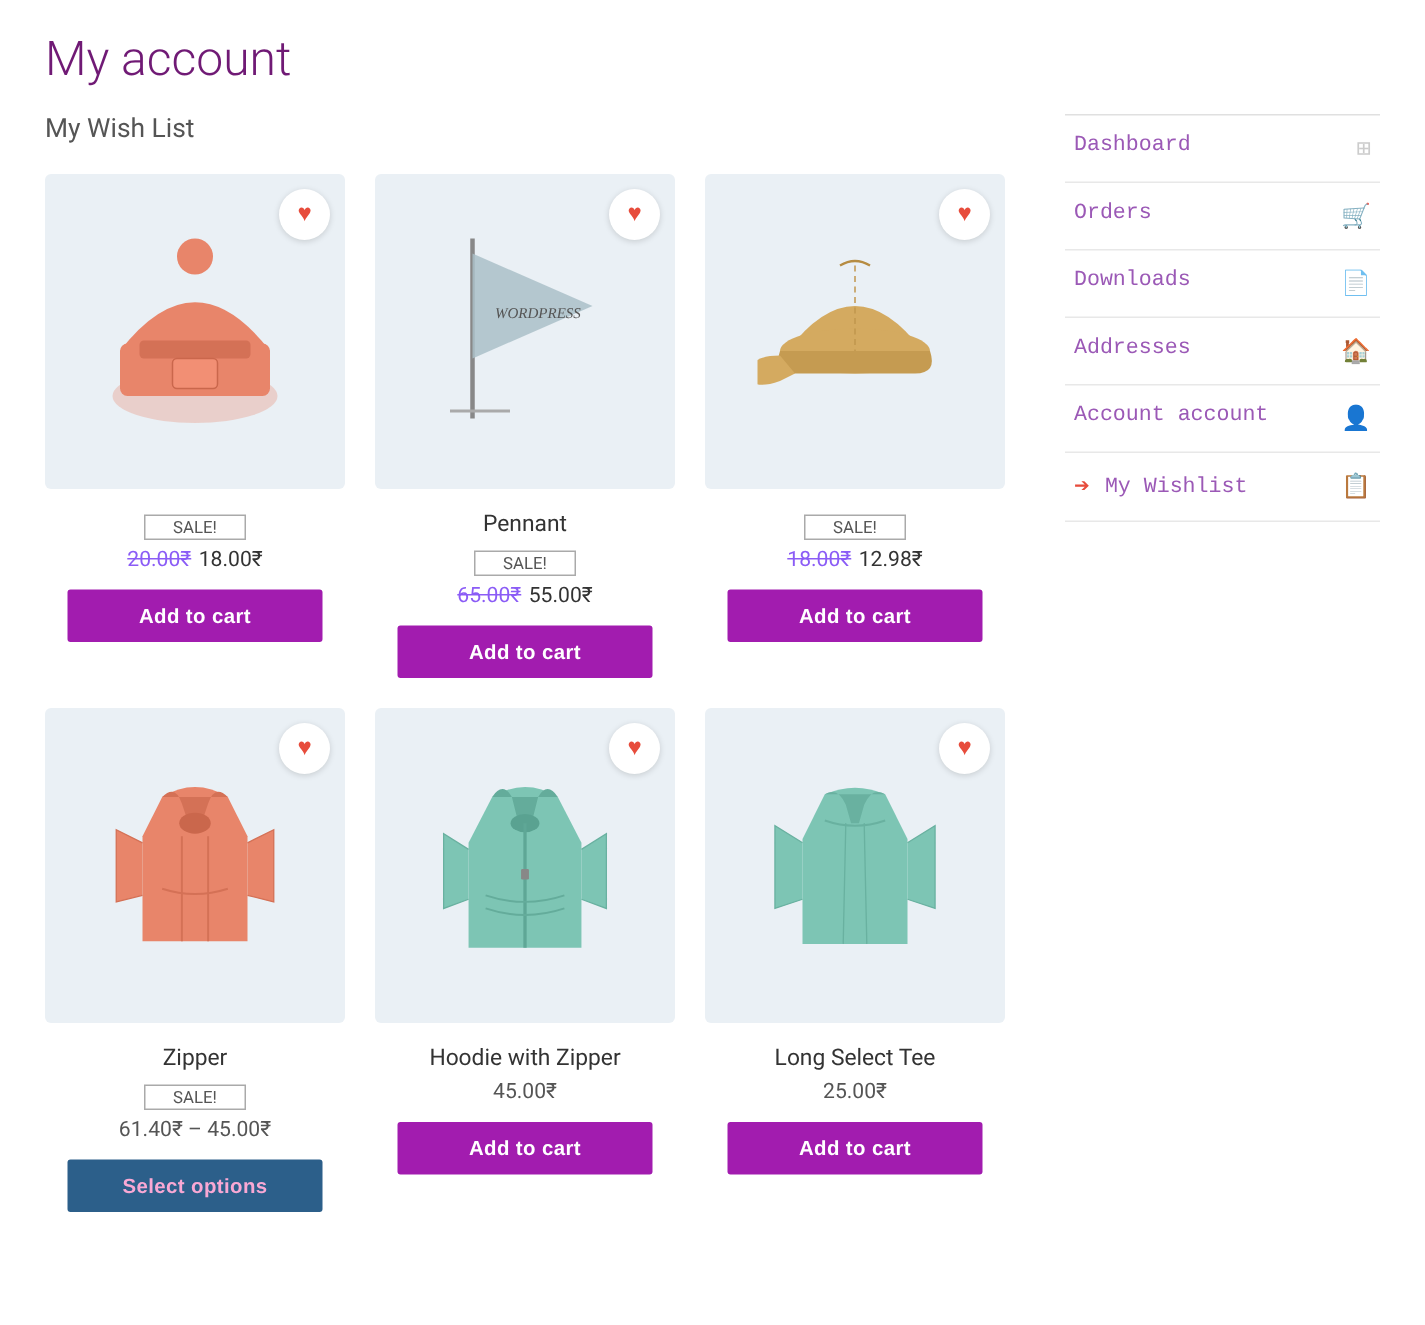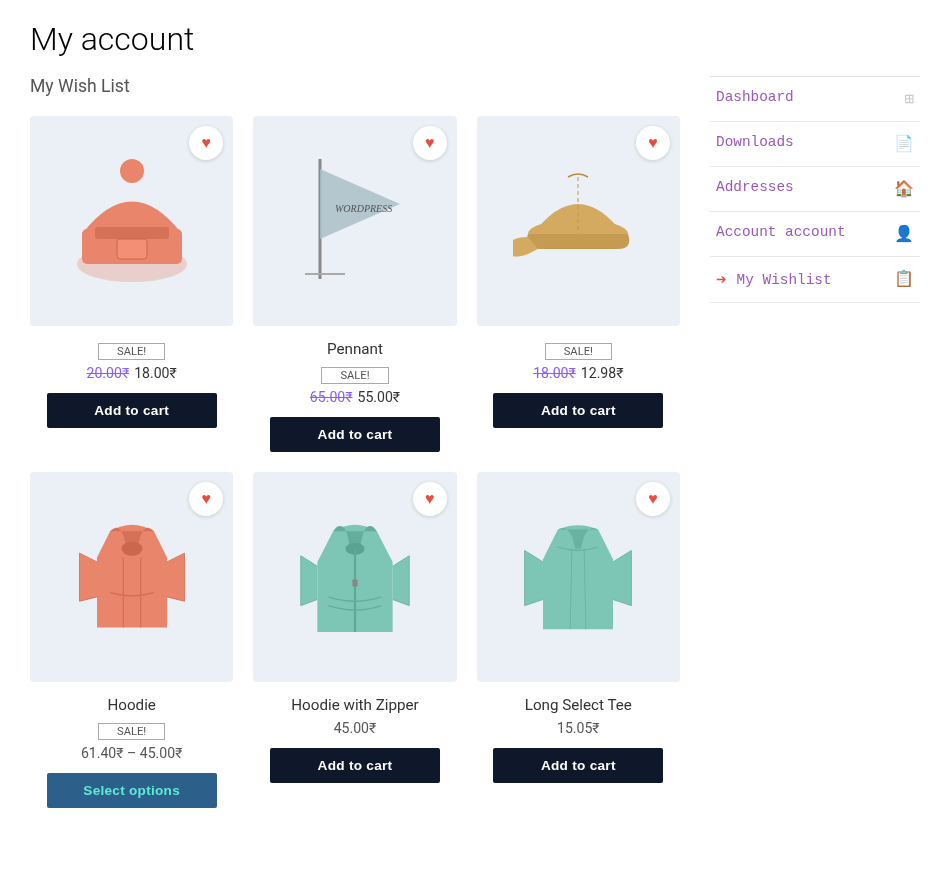--- a/index.html
+++ b/index.html
@@ -5,32 +5,32 @@
     * { box-sizing: border-box; margin: 0; padding: 0; }
     body {
       font-family: -apple-system, BlinkMacSystemFont, "Segoe UI", Roboto, sans-serif;
       background: #fff;
       color: #333;
       padding: 20px 30px;
     }
     h1.page-title {
       font-size: 2rem;
       font-weight: 300;
-      color: #000000;
+      color: #701a75;
       margin-bottom: 18px;
     }
     h2.section-title {
       font-size: 1.1rem;
       font-weight: 400;
       color: #555;
       margin-bottom: 20px;
     }
     .layout {
       display: flex;
-      gap: 30px;
+      gap: 40px;
     }
     .main-content {
       flex: 1;
     }
     .sidebar {
       width: 210px;
       border-top: 1px solid #e0e0e0;
     }
     .sidebar-nav {
       list-style: none;
@@ -122,35 +122,35 @@
       color: #8b5cf6;
       margin-right: 5px;
     }
     .price-new {
       color: #333;
     }
     .price-single {
       color: #555;
     }
     .add-to-cart-btn {
-      background: #0f172a;
+      background: #a21caf;
       color: #fff;
       border: none;
       padding: 10px 22px;
       font-size: 0.85rem;
       cursor: pointer;
       border-radius: 2px;
       font-weight: 600;
       letter-spacing: 0.02em;
       width: 100%;
       max-width: 170px;
     }
     .select-options-btn {
       background: #2c5f8a;
-      color: #5eead4;
+      color: #f9a8d4;
       border: none;
       padding: 10px 32px;
       font-size: 0.85rem;
       cursor: pointer;
       border-radius: 2px;
       font-weight: 600;
       letter-spacing: 0.02em;
       width: 100%;
       max-width: 170px;
     }
@@ -212,21 +212,21 @@
     <path d="M40 30 Q65 15 90 30 L105 60 L105 140 L25 140 L25 60 Z" fill="#e8856a"></path>
     <path d="M40 30 Q50 20 55 35 L60 50 L70 50 L75 35 Q80 20 90 30" fill="#d47156"></path>
     <ellipse cx="65" cy="50" rx="12" ry="8" fill="#ca674c"></ellipse>
     <path d="M25 65 L5 55 L5 110 L25 105" fill="#e8856a" stroke="#d47156" stroke-width="1"></path>
     <path d="M105 65 L125 55 L125 110 L105 105" fill="#e8856a" stroke="#d47156" stroke-width="1"></path>
     <line x1="55" y1="60" x2="55" y2="140" stroke="#d47156" stroke-width="1.5"></line>
     <line x1="75" y1="60" x2="75" y2="140" stroke="#d47156" stroke-width="1.5"></line>
     <path d="M40 100 Q65 108 90 100" fill="none" stroke="#d47156" stroke-width="1.5"></path>
   </svg></div>
             <button class="heart-btn">♥</button>
-          </div><div class="product-name">Hoodie</div><div><span class="sale-badge">SALE!</span></div><div class="price-wrap"><span class="price-single">61.40₹ – 45.00₹</span></div><button class="select-options-btn">Select options</button></div>
+          </div><div class="product-name">Zipper</div><div><span class="sale-badge">SALE!</span></div><div class="price-wrap"><span class="price-single">61.40₹ – 45.00₹</span></div><button class="select-options-btn">Select options</button></div>
         <div class="product-card"><div class="product-image-wrap">
             <div class="product-hoodie-zip"><svg viewBox="0 0 130 160" xmlns="http://www.w3.org/2000/svg">
     <path d="M40 30 Q65 15 90 30 L108 65 L108 145 L22 145 L22 65 Z" fill="#7dc5b4"></path>
     <path d="M40 30 Q48 18 55 30 L60 50 L70 50 L75 30 Q82 18 90 30" fill="#64ac9b"></path>
     <ellipse cx="65" cy="50" rx="11" ry="7" fill="#5aa291"></ellipse>
     <line x1="65" y1="50" x2="65" y2="145" stroke="#5fa796" stroke-width="2.5"></line>
     <rect x="62" y="85" width="6" height="8" rx="1" fill="#888"></rect>
     <path d="M22 70 L3 58 L3 115 L22 108" fill="#7dc5b4" stroke="#69b1a0" stroke-width="1"></path>
     <path d="M108 70 L127 58 L127 115 L108 108" fill="#7dc5b4" stroke="#69b1a0" stroke-width="1"></path>
     <path d="M35 105 Q65 115 95 105" fill="none" stroke="#64ac9b" stroke-width="1.5"></path>
@@ -238,31 +238,37 @@
             <div class="product-longsleeve"><svg viewBox="0 0 130 160" xmlns="http://www.w3.org/2000/svg">
     <path d="M42 28 Q65 18 88 28 L105 62 L105 142 L25 142 L25 62 Z" fill="#7dc5b4"></path>
     <path d="M42 28 Q52 22 58 36 L62 50 L68 50 L72 36 Q78 22 88 28" fill="#69b1a0"></path>
     <path d="M25 65 L4 52 L4 115 L25 108" fill="#7dc5b4" stroke="#69b1a0" stroke-width="1"></path>
     <path d="M105 65 L126 52 L126 115 L105 108" fill="#7dc5b4" stroke="#69b1a0" stroke-width="1"></path>
     <path d="M42 48 Q65 56 88 48" fill="none" stroke="#69b1a0" stroke-width="1.5"></path>
     <line x1="58" y1="50" x2="56" y2="142" stroke="#69b1a0" stroke-width="1"></line>
     <line x1="72" y1="50" x2="74" y2="142" stroke="#69b1a0" stroke-width="1"></line>
   </svg></div>
             <button class="heart-btn">♥</button>
-          </div><div class="product-name">Long Select Tee</div><div class="price-wrap"><span class="price-single">15.05₹</span></div><button class="add-to-cart-btn">Add to cart</button></div>
+          </div><div class="product-name">Long Select Tee</div><div class="price-wrap"><span class="price-single">25.00₹</span></div><button class="add-to-cart-btn">Add to cart</button></div>
       </div>
   </div>
 
   <div class="sidebar">
     <ul class="sidebar-nav" id="sidebar-nav">
 
     <li>
           <a href="#">
             <span>Dashboard</span>
             <span class="nav-icon">⊞</span>
+          </a>
+        </li>
+        <li>
+          <a href="#">
+            <span>Orders</span>
+            <span class="nav-icon">🛒</span>
           </a>
         </li>
         <li>
           <a href="#">
             <span>Downloads</span>
             <span class="nav-icon">📄</span>
           </a>
         </li>
         <li>
           <a href="#">

